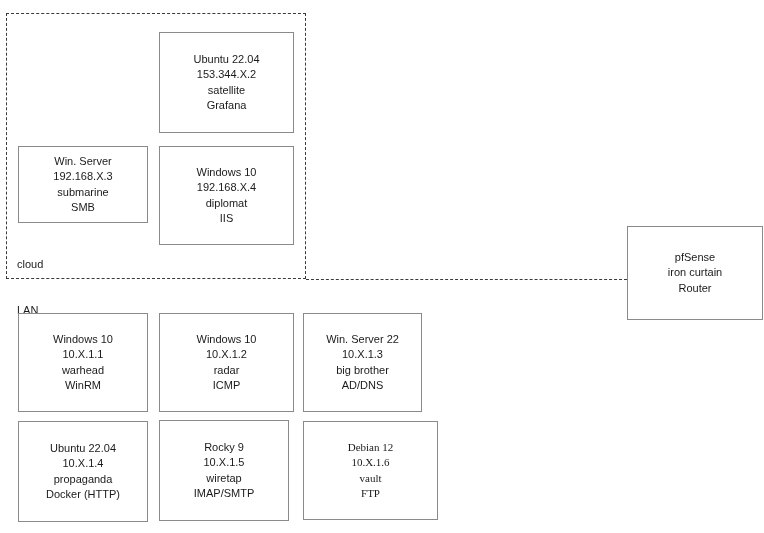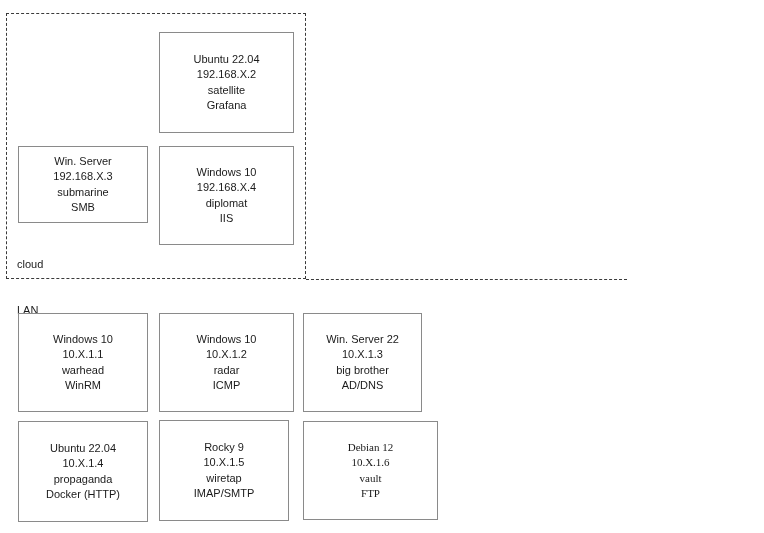--- a/index.html
+++ b/index.html
@@ -66,21 +66,21 @@
 
   <div class="zone" style="left:6px; top:13px; width:300px; height:266px;"></div>
 
   <div class="zone-label" style="left:17px; top:258px;">cloud</div>
 
   <div class="zone-label" style="left:17px; top:304px;">LAN</div>
 
 
   <div class="node" style="left:159px; top:32px; width:135px; height:101px;">
     <span class="line">Ubuntu 22.04</span>
-    <span class="line">192.168.X.2</span>
+    <span class="line">153.344.X.2</span>
     <span class="line">satellite</span>
     <span class="line">Grafana</span>
   </div>
 
   <div class="node" style="left:18px; top:146px; width:130px; height:77px;">
     <span class="line">Win. Server</span>
     <span class="line">192.168.X.3</span>
     <span class="line">submarine</span>
     <span class="line">SMB</span>
   </div>
@@ -129,14 +129,19 @@
 
   <div class="node" style="left:303px; top:421px; width:135px; height:99px;font-family:Liberation Serif, serif;">
     <span class="line">Debian 12</span>
     <span class="line">10.X.1.6</span>
     <span class="line">vault</span>
     <span class="line">FTP</span>
   </div>
 
   <div class="link" style="left:306px; top:279px; width:321px;"></div>
 
+  <div class="node" style="left:627px; top:226px; width:136px; height:94px;">
+    <span class="line">pfSense</span>
+    <span class="line">iron curtain</span>
+    <span class="line">Router</span>
+  </div>
 
 </div>
 
 </body></html>

